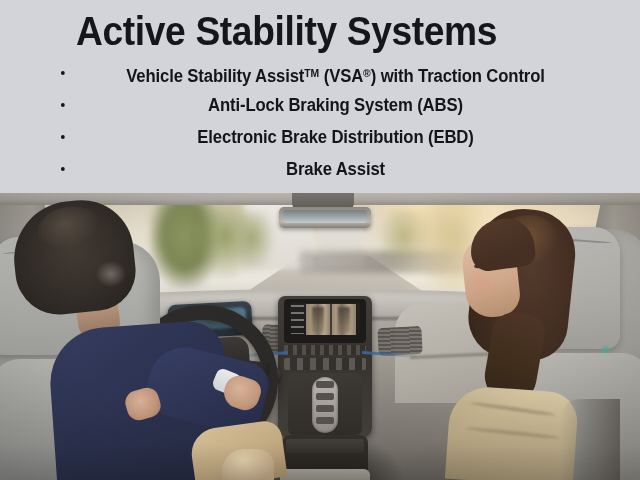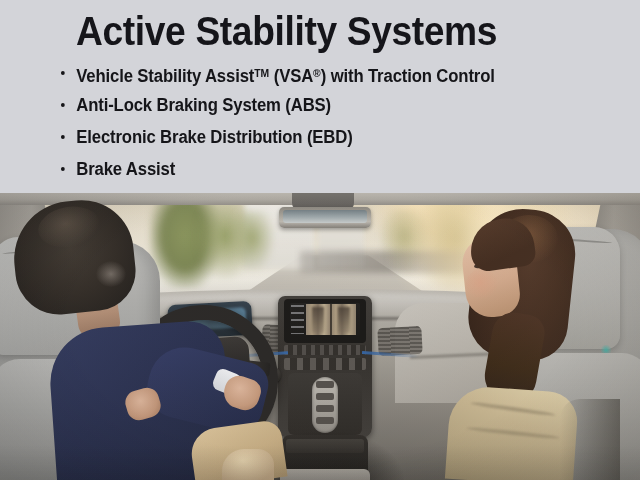--- a/index.html
+++ b/index.html
@@ -48,20 +48,21 @@
   }
 
   #bullet-list {
     position: absolute;
     left: 60px;
     top: 60px;
     width: 560px;
     margin: 0;
     padding: 0;
     list-style: none;
+    text-align: center;
   }
   #bullet-list li {
     position: relative;
     height: 32px;
     padding-left: 17px;
     font-size: 17.5px;
     line-height: 26px;
     font-weight: bold;
     color: #151519;
     letter-spacing: -0.15px;

